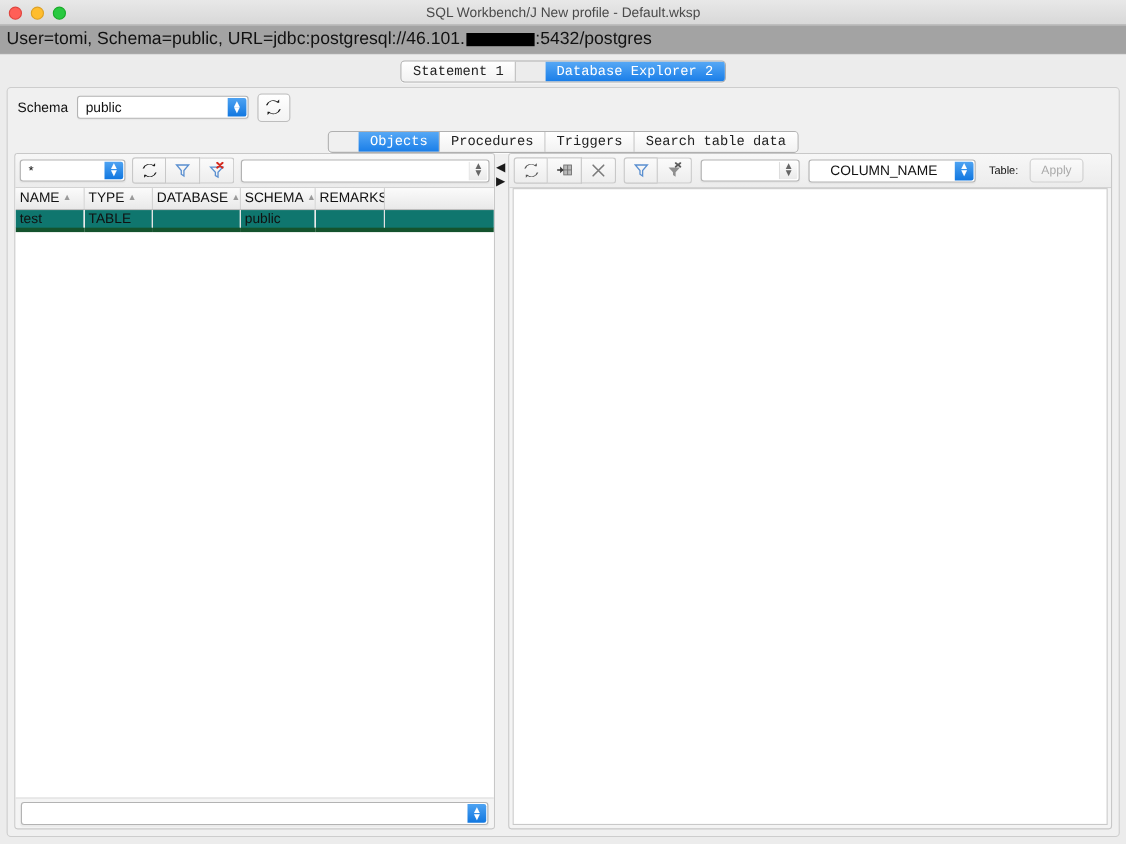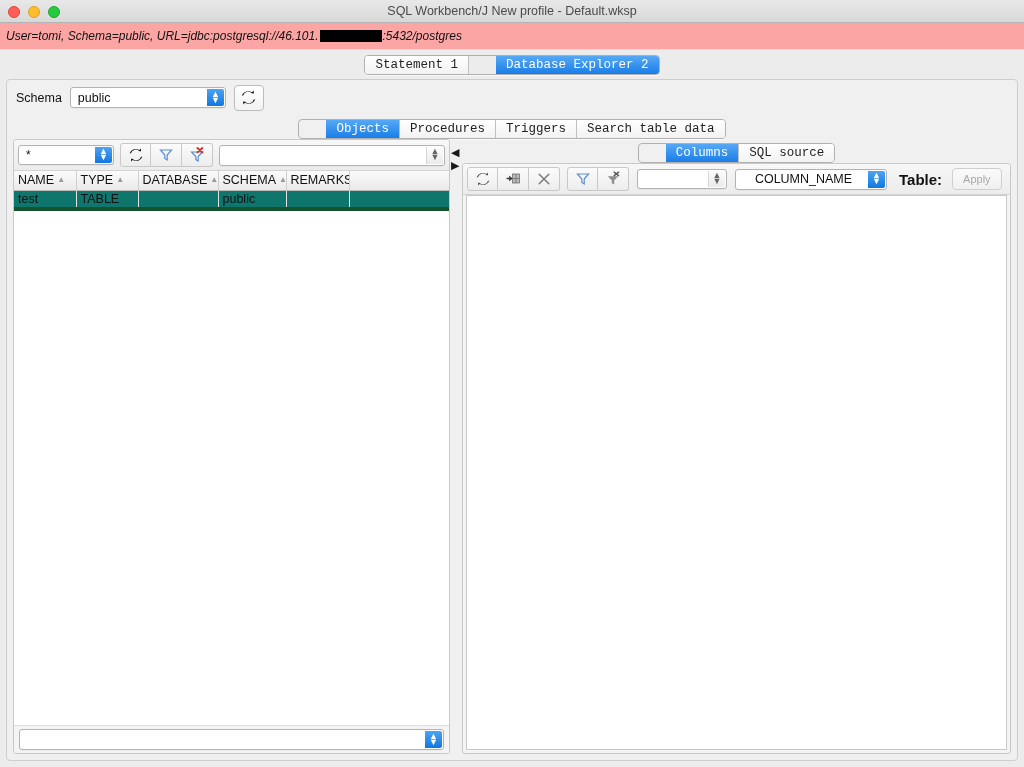--- a/index.html
+++ b/index.html
@@ -37,26 +37,25 @@
   .light.yellow { background: #ffbd2e; border: 0.5px solid #dea123; }
   .light.green  { background: #28c940; border: 0.5px solid #1aab29; }
   .titlebar-title {
     width: 100%; text-align: center;
     font-size: 12.5px; color: #4a4a4a;
   }
 
   
   .conninfo {
     flex: 0 0 27px;
-    background: #fca5a5;
+    background: #a3a3a3;
     display: flex; align-items: center;
     padding-left: 6px;
-    font-size: 12px; color: #111;
+    font-size: 16px; color: #111;
     border-bottom: 1px solid #dcdcdc;
-    font-style: italic;
   }
   .redacted {
     display: inline-block;
     width: 62px; height: 12px;
     background: #000;
     vertical-align: -1px;
     margin: 0 1px;
   }
 
   
@@ -293,21 +292,21 @@
     border-radius: 3px;
     min-height: 0; overflow: hidden;
   }
   .rightdata {
     flex: 1 1 auto;
     background: #fff;
     border: 1px solid #c9c9c9;
     margin: 0 3px 3px 3px;
     min-height: 0;
   }
-  .lbl-bold { font-size: 15px; color: #111; font-weight: bold; white-space: nowrap; }
+  .lbl-bold { font-size: 10px; color: #111; font-weight: normal; white-space: nowrap; }
   .applybtn {
     height: 22px; padding: 0 10px;
     border: 1px solid #cfcfcf;
     border-radius: 4px;
     background: linear-gradient(to bottom, #fafafa 0%, #f0f0f0 100%);
     color: #a9a9a9;
     font-size: 11px;
     display: flex; align-items: center;
     white-space: nowrap;
   }
@@ -476,26 +475,20 @@
       </div>
 
       <div class="divider">
         <div class="arrows">
           <span>◀</span>
           <span>▶</span>
         </div>
       </div>
 
       <div class="rightpane">
-        <div class="righttabrow">
-          <div class="tabgroup">
-            <div class="tab active">Columns</div>
-            <div class="tab">SQL source</div>
-          </div>
-        </div>
 
         <div class="rightbox">
           <div class="filtertoolbar">
 
             <div class="btngroup" style="margin-left:0;">
               <div class="iconbtn grouped">
                 <span>
                   <svg width="16" height="16" viewBox="0 0 16 16">
                     <path d="M3 6.2 A5 5 0 0 1 11.5 4.2 L13 4.2 L13 1.4 L11.3 3.1 A6.6 6.6 0 0 0 1.6 6.2 Z" fill="#555"></path>
                     <path d="M13 9.8 A5 5 0 0 1 4.5 11.8 L3 11.8 L3 14.6 L4.7 12.9 A6.6 6.6 0 0 0 14.4 9.8 Z" fill="#555"></path>

